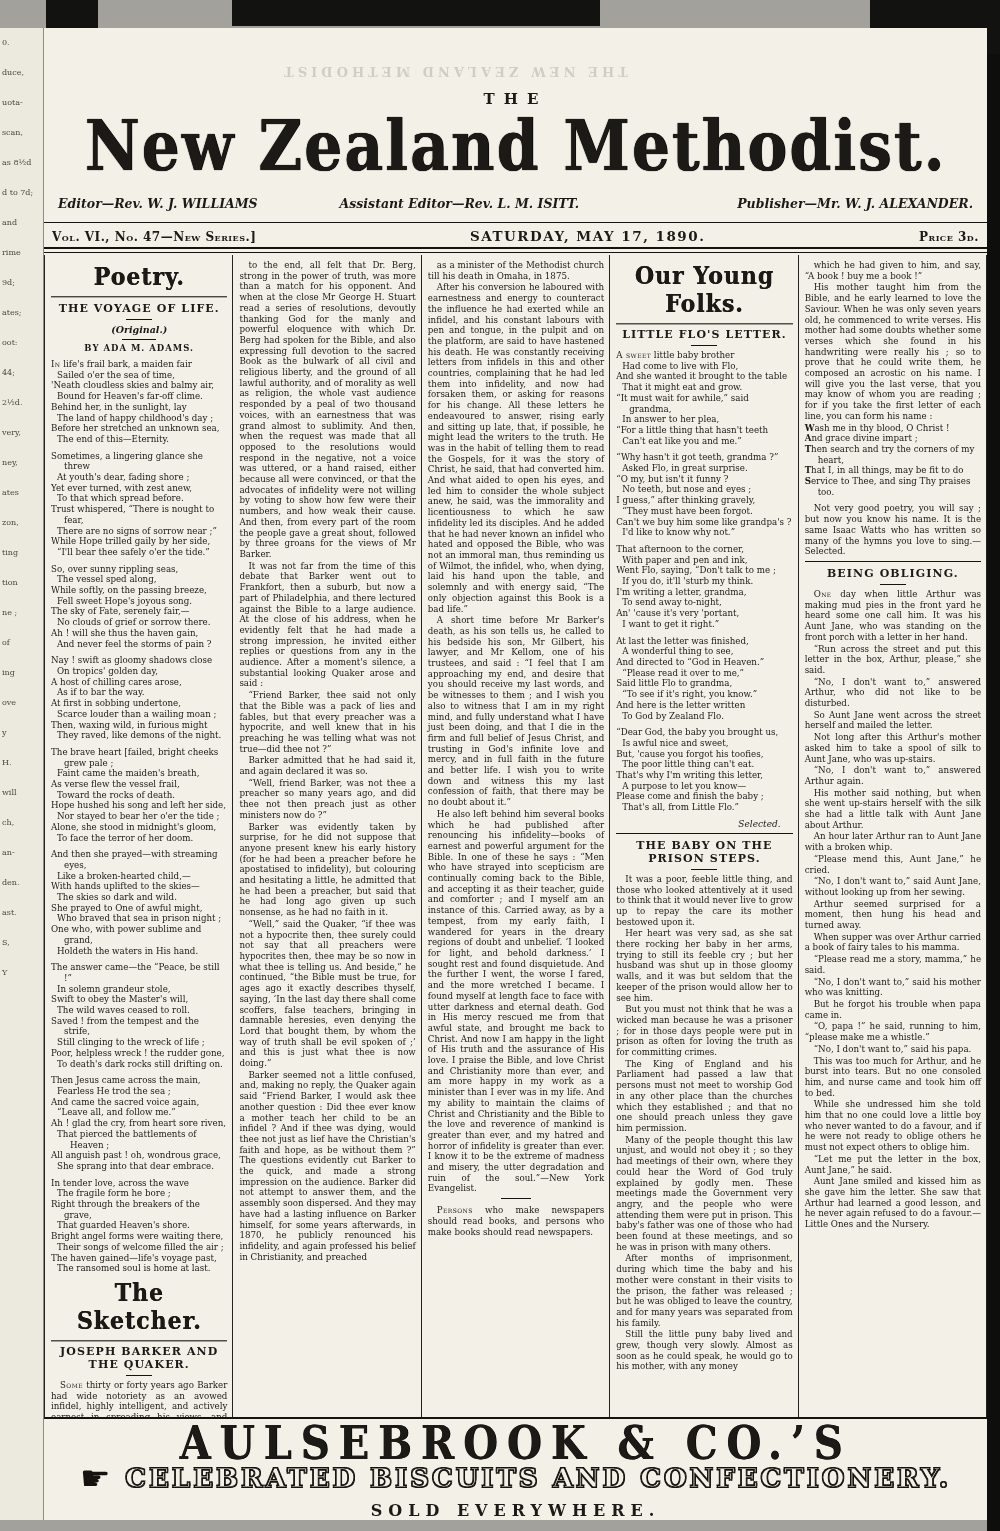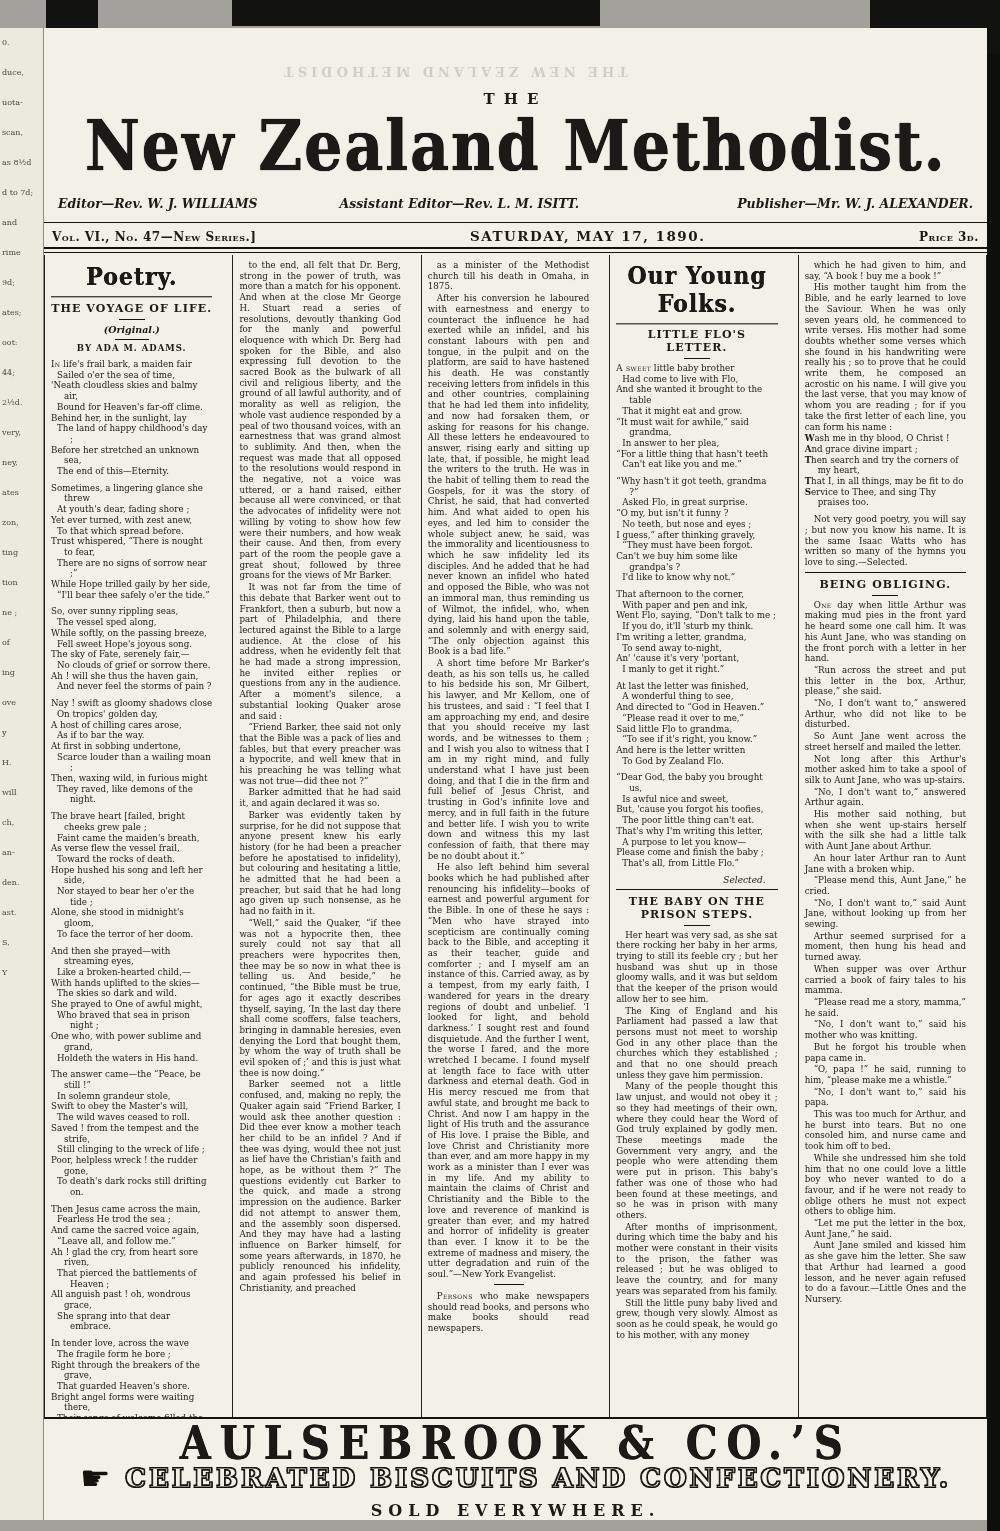--- a/index.html
+++ b/index.html
@@ -49,21 +49,21 @@
     padding:5px 8px 3px 8px;
   }
   .dl-vol,.dl-price{font-variant:small-caps;font-weight:bold;font-size:12px;letter-spacing:.5px;}
   .dl-date{font-weight:bold;font-size:13.5px;letter-spacing:1.5px;}
   .rule2{height:3px;border-top:2px solid #14130f;border-bottom:1px solid #14130f;}
   
   .cols{
     display:flex;height:1162px;overflow:hidden;margin-top:2px;
     border-left:1px solid #23221e;border-right:1px solid #23221e;
   }
-  .col{flex:1 1 0;padding:5px 20px 0 6px;border-right:1px solid #23221e;overflow:hidden;}
+  .col{flex:1 1 0;padding:5px 5px 0 6px;border-right:1px solid #23221e;overflow:hidden;}
   .col:last-child{border-right:none;}
   .para{font-size:8.7px;line-height:10.7px;text-align:justify;margin:0 0 1px 0;text-indent:9px;}
   .pline{font-size:8.7px;line-height:10.7px;padding-left:13px;text-indent:-13px;}
   .pline.ind{padding-left:19px;}
   .stanza{margin:0 0 6px 0;}
   .ornate-heading{
     font-size:22px;font-weight:bold;text-align:center;letter-spacing:1px;
     transform:scaleY(1.08);text-shadow:.4px 0 0 #000;
     border-bottom:1.5px solid #14130f;padding:1px 0 5px 0;margin:3px 0 6px 0;
   }
@@ -260,20 +260,21 @@
         </div>
         <div class="ornate-heading">The Sketcher.</div>
         <div class="headline">JOSEPH BARKER AND THE QUAKER.</div>
         <p class="para"><span class="sc">Some</span> thirty or forty years ago Barker had wide notoriety as an avowed infidel, highly intelligent, and actively earnest in spreading his views, and opposing the Bible and the Christian religion. In 1854 he had a public discussion in Philadelphia with Rev. Dr. Joseph Berg, which was continued through eight evenings, and was at the time regarded as one of the most remarkable and important debates ever held on such subjects. The large concert hall was crowded to overflowing — floors, galleries, aisles, platform, every part—and the arguments on both sides were stated with singular clearness and power, and were listened to night after night with fixed attention and thoroughly intelligent interest.</p>
       </div>
     <div class="col">
         <p class="para">to the end, all felt that Dr. Berg, strong in the power of truth, was more than a match for his opponent. And when at the close Mr George H. Stuart read a series of resolutions, devoutly thanking God for the manly and powerful eloquence with which Dr. Berg had spoken for the Bible, and also expressing full devotion to the sacred Book as the bulwark of all civil and religious liberty, and the ground of all lawful authority, and of morality as well as religion, the whole vast audience responded by a peal of two thousand voices, with an earnestness that was grand almost to sublimity. And then, when the request was made that all opposed to the resolutions would respond in the negative, not a voice was uttered, or a hand raised, either because all were convinced, or that the advocates of infidelity were not willing by voting to show how few were their numbers, and how weak their cause. And then, from every part of the room the people gave a great shout, followed by three groans for the views of Mr Barker.</p>
         <p class="para">It was not far from the time of this debate that Barker went out to Frankfort, then a suburb, but now a part of Philadelphia, and there lectured against the Bible to a large audience. At the close of his address, when he evidently felt that he had made a strong impression, he invited either replies or questions from any in the audience. After a moment's silence, a substantial looking Quaker arose and said :</p>
         <p class="para">“Friend Barker, thee said not only that the Bible was a pack of lies and fables, but that every preacher was a hypocrite, and well knew that in his preaching he was telling what was not true—did thee not ?”</p>
         <p class="para">Barker admitted that he had said it, and again declared it was so.</p>
+        <p class="para">“Well, friend Barker, was not thee a preacher so many years ago, and did thee not then preach just as other ministers now do ?”</p>
         <p class="para">Barker was evidently taken by surprise, for he did not suppose that anyone present knew his early history (for he had been a preacher before he apostatised to infidelity), but colouring and hesitating a little, he admitted that he had been a preacher, but said that he had long ago given up such nonsense, as he had no faith in it.</p>
         <p class="para">“Well,” said the Quaker, “if thee was not a hypocrite then, thee surely could not say that all preachers were hypocrites then, thee may be so now in what thee is telling us. And beside,” he continued, “the Bible must be true, for ages ago it exactly describes thyself, saying, ‘In the last day there shall come scoffers, false teachers, bringing in damnable heresies, even denying the Lord that bought them, by whom the way of truth shall be evil spoken of ;’ and this is just what thee is now doing.”</p>
         <p class="para">Barker seemed not a little confused, and, making no reply, the Quaker again said “Friend Barker, I would ask thee another question : Did thee ever know a mother teach her child to be an infidel ? And if thee was dying, would thee not just as lief have the Christian's faith and hope, as be without them ?” The questions evidently cut Barker to the quick, and made a strong impression on the audience. Barker did not attempt to answer them, and the assembly soon dispersed. And they may have had a lasting influence on Barker himself, for some years afterwards, in 1870, he publicly renounced his infidelity, and again professed his belief in Christianity, and preached</p>
       </div>
     <div class="col">
         <p class="para">as a minister of the Methodist church till his death in Omaha, in 1875.</p>
         <p class="para">After his conversion he laboured with earnestness and energy to counteract the influence he had exerted while an infidel, and his constant labours with pen and tongue, in the pulpit and on the platform, are said to have hastened his death. He was constantly receiving letters from infidels in this and other countries, complaining that he had led them into infidelity, and now had forsaken them, or asking for reasons for his change. All these letters he endeavoured to answer, rising early and sitting up late, that, if possible, he might lead the writers to the truth. He was in the habit of telling them to read the Gospels, for it was the story of Christ, he said, that had converted him. And what aided to open his eyes, and led him to consider the whole subject anew, he said, was the immorality and licentiousness to which he saw infidelity led its disciples. And he added that he had never known an infidel who hated and opposed the Bible, who was not an immoral man, thus reminding us of Wilmot, the infidel, who, when dying, laid his hand upon the table, and solemnly and with energy said, “The only objection against this Book is a bad life.”</p>
         <p class="para">A short time before Mr Barker's death, as his son tells us, he called to his bedside his son, Mr Gilbert, his lawyer, and Mr Kellom, one of his trustees, and said : “I feel that I am approaching my end, and desire that you should receive my last words, and be witnesses to them ; and I wish you also to witness that I am in my right mind, and fully understand what I have just been doing, and that I die in the firm and full belief of Jesus Christ, and trusting in God's infinite love and mercy, and in full faith in the future and better life. I wish you to write down and witness this my last confession of faith, that there may be no doubt about it.”</p>
         <p class="para">He also left behind him several books which he had published after renouncing his infidelity—books of earnest and powerful argument for the Bible. In one of these he says : “Men who have strayed into scepticism are continually coming back to the Bible, and accepting it as their teacher, guide and comforter ; and I myself am an instance of this. Carried away, as by a tempest, from my early faith, I wandered for years in the dreary regions of doubt and unbelief. ‘I looked for light, and behold darkness.’ I sought rest and found disquietude. And the further I went, the worse I fared, and the more wretched I became. I found myself at length face to face with utter darkness and eternal death. God in His mercy rescued me from that awful state, and brought me back to Christ. And now I am happy in the light of His truth and the assurance of His love. I praise the Bible, and love Christ and Christianity more than ever, and am more happy in my work as a minister than I ever was in my life. And my ability to maintain the claims of Christ and Christianity and the Bible to the love and reverence of mankind is greater than ever, and my hatred and horror of infidelity is greater than ever. I know it to be the extreme of madness and misery, the utter degradation and ruin of the soul.”—New York Evangelist.</p>
         <div class="shortrule"></div>
@@ -303,21 +304,21 @@
           <div class="pline ind">I'd like to know why not.”</div>
         </div>
         <div class="stanza">
           <div class="pline">That afternoon to the corner,</div>
           <div class="pline ind">With paper and pen and ink,</div>
           <div class="pline">Went Flo, saying, “Don't talk to me ;</div>
           <div class="pline ind">If you do, it'll 'sturb my think.</div>
           <div class="pline">I'm writing a letter, grandma,</div>
           <div class="pline ind">To send away to-night,</div>
           <div class="pline">An' 'cause it's very 'portant,</div>
-          <div class="pline ind">I manly to get it right.”</div>
+          <div class="pline ind">I want to get it right.”</div>
         </div>
         <div class="stanza">
           <div class="pline">At last the letter was finished,</div>
           <div class="pline ind">A wonderful thing to see,</div>
           <div class="pline">And directed to “God in Heaven.”</div>
           <div class="pline ind">“Please read it over to me,”</div>
           <div class="pline">Said little Flo to grandma,</div>
           <div class="pline ind">“To see if it's right, you know.”</div>
           <div class="pline">And here is the letter written</div>
           <div class="pline ind">To God by Zealand Flo.</div>
@@ -328,21 +329,23 @@
           <div class="pline">But, 'cause you forgot his toofies,</div>
           <div class="pline ind">The poor little thing can't eat.</div>
           <div class="pline">That's why I'm writing this letter,</div>
           <div class="pline ind">A purpose to let you know—</div>
           <div class="pline">Please come and finish the baby ;</div>
           <div class="pline ind">That's all, from Little Flo.”</div>
         </div>
         <div class="attribution">Selected.</div>
         <div class="rule"></div>
         <div class="headline">THE BABY ON THE PRISON STEPS.</div>
+        <p class="para">It was a poor, feeble little thing, and those who looked attentively at it used to think that it would never live to grow up to repay the care its mother bestowed upon it.</p>
         <p class="para">Her heart was very sad, as she sat there rocking her baby in her arms, trying to still its feeble cry ; but her husband was shut up in those gloomy walls, and it was but seldom that the keeper of the prison would allow her to see him.</p>
+        <p class="para">But you must not think that he was a wicked man because he was a prisoner ; for in those days people were put in prison as often for loving the truth as for committing crimes.</p>
         <p class="para">The King of England and his Parliament had passed a law that persons must not meet to worship God in any other place than the churches which they established ; and that no one should preach unless they gave him permission.</p>
         <p class="para">Many of the people thought this law unjust, and would not obey it ; so they had meetings of their own, where they could hear the Word of God truly explained by godly men. These meetings made the Government very angry, and the people who were attending them were put in prison. This baby's father was one of those who had been found at these meetings, and so he was in prison with many others.</p>
         <p class="para">After months of imprisonment, during which time the baby and his mother were constant in their visits to the prison, the father was released ; but he was obliged to leave the country, and for many years was separated from his family.</p>
         <p class="para">Still the little puny baby lived and grew, though very slowly. Almost as soon as he could speak, he would go to his mother, with any money</p>
       </div>
     <div class="col">
         <p class="para">which he had given to him, and say, “A book ! buy me a book !”</p>
         <p class="para">His mother taught him from the Bible, and he early learned to love the Saviour. When he was only seven years old, he commenced to write verses. His mother had some doubts whether some verses which she found in his handwriting were really his ; so to prove that he could write them, he composed an acrostic on his name. I will give you the last verse, that you may know of whom you are reading ; for if you take the first letter of each line, you can form his name :</p>
         <div class="stanza">
           <div class="pline"><span class="acap">W</span>ash me in thy blood, O Christ !</div>

